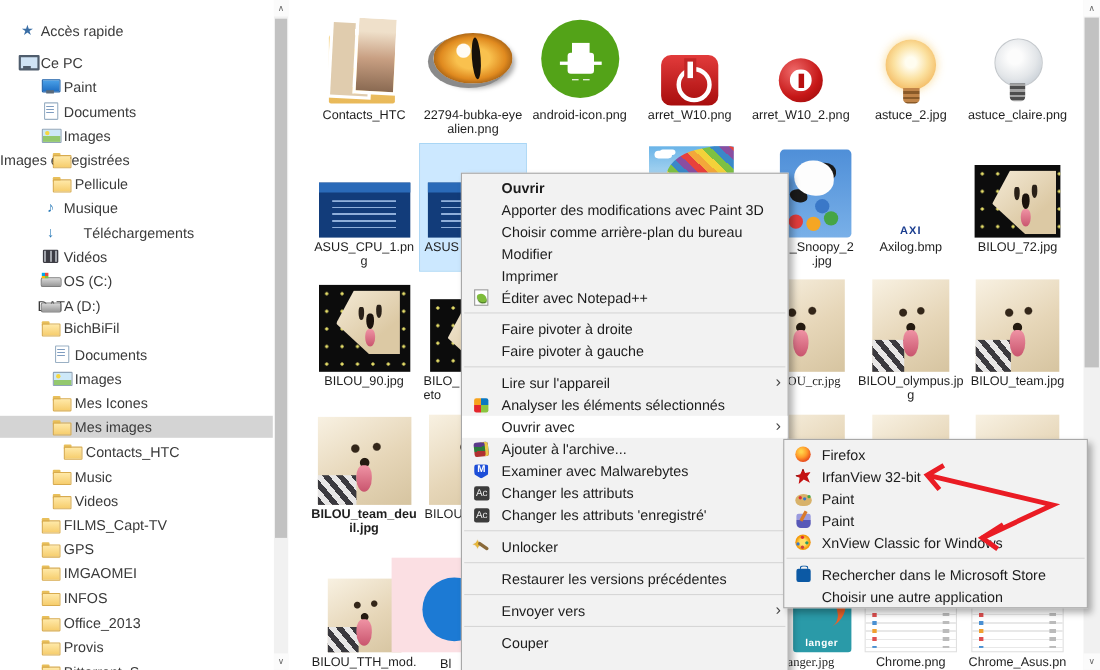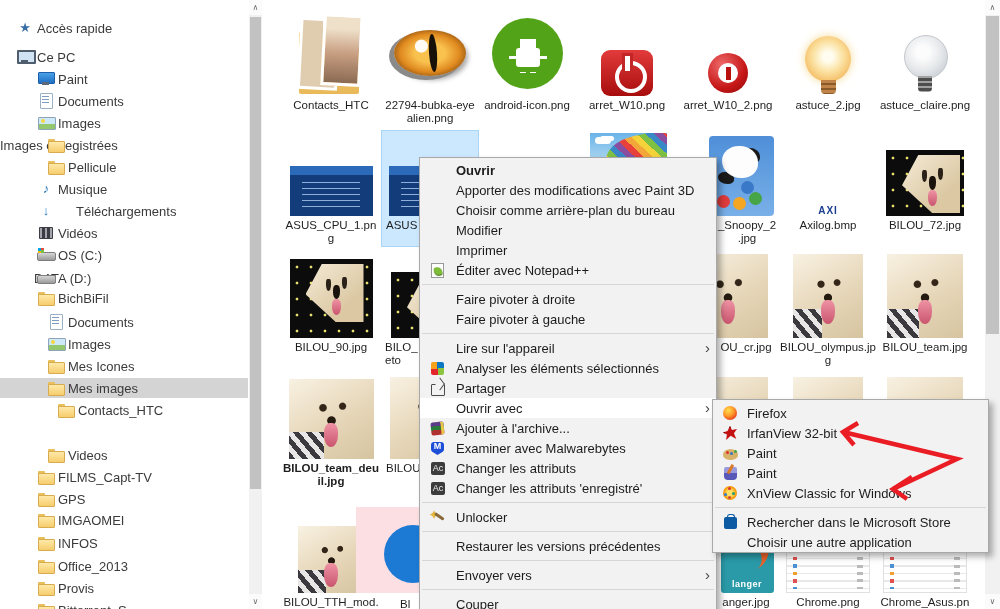--- a/index.html
+++ b/index.html
@@ -51,21 +51,21 @@
 
   
   .fitem { position:absolute; width:96px; z-index:1; }
   .fitem.sel { background:#cce8ff; outline:1px solid #a9d6f5; }
   .twrap { display:flex; align-items:flex-end; justify-content:center; }
   .r1 .twrap{height:88px;} .r2 .twrap{height:85px;} .r3 .twrap{height:88px;}
   .r4 .twrap{height:84px;} .r5 .twrap{height:88px;}
   .flabel { margin-top:3px; font-size:11.5px; line-height:13px; color:#1e1e1e; text-align:center;
      overflow-wrap:break-word; word-break:break-all; }
   .lab-left { text-align:left; padding-left:4px; }
-  .lab-indent { text-align:center; padding-left:36px; white-space:nowrap; }
+  .lab-indent { text-align:left; padding-left:36px; white-space:nowrap;font-family:Liberation Serif, serif; }
   .lab-narrow { width:36px; margin-left:3px; text-align:left; }
   .thumb { position:relative; flex:none; }
 
   .t-folderphotos { width:64px; height:84px; }
   .t-folderphotos::before { content:""; position:absolute; left:0; bottom:2px; width:60px; height:62px;
      background:linear-gradient(#f5d17c,#e9b959); border-radius:2px 3px 2px 2px; }
   .t-folderphotos::after { content:""; position:absolute; right:1px; top:2px; width:34px; height:66px;
      background:linear-gradient(180deg,#efe0ca 18%,#c89f82 55%,#8a6a52); border:3px solid #fff;
      transform:rotate(3deg); box-shadow:-23px 5px 0 -3px #e0ccae, -23px 5px 0 0 #fff; }
 
@@ -313,20 +313,24 @@
       <span class="slabel" style="margin-left:68px">Mes Icones</span>
     </div>
   <div class="srow sel" style="top:378px">
       <span class="si si-folder" style="left:47px"></span>
       <span class="slabel" style="margin-left:68px">Mes images</span>
     </div>
   <div class="srow" style="top:400px">
       <span class="si si-folder" style="left:57px"></span>
       <span class="slabel" style="margin-left:78px">Contacts_HTC</span>
     </div>
+  <div class="srow" style="top:423px">
+      <span class="si si-folder" style="left:47px"></span>
+      <span class="slabel" style="margin-left:68px">Music</span>
+    </div>
   <div class="srow" style="top:445px">
       <span class="si si-folder" style="left:47px"></span>
       <span class="slabel" style="margin-left:68px">Videos</span>
     </div>
   <div class="srow" style="top:467px">
       <span class="si si-folder" style="left:37px"></span>
       <span class="slabel" style="margin-left:58px">FILMS_Capt-TV</span>
     </div>
   <div class="srow" style="top:489px">
       <span class="si si-folder" style="left:37px"></span>
@@ -566,24 +570,20 @@
     </div>
   <div class="msep"></div>
   <div class="mi">
       <span class="mic"></span>
       <span class="mtext">Lire sur l'appareil</span>
       <span class="marrow">›</span>
     </div>
   <div class="mi">
       <span class="mic ic-avg"></span>
       <span class="mtext">Analyser les éléments sélectionnés</span>
-    </div>
-  <div class="mi">
-      <span class="mic ic-share"></span>
-      <span class="mtext">Partager</span>
     </div>
   <div class="mi hl">
       <span class="mic"></span>
       <span class="mtext">Ouvrir avec</span>
       <span class="marrow">›</span>
     </div>
   <div class="mi">
       <span class="mic ic-winrar"></span>
       <span class="mtext">Ajouter à l'archive...</span>
     </div>

